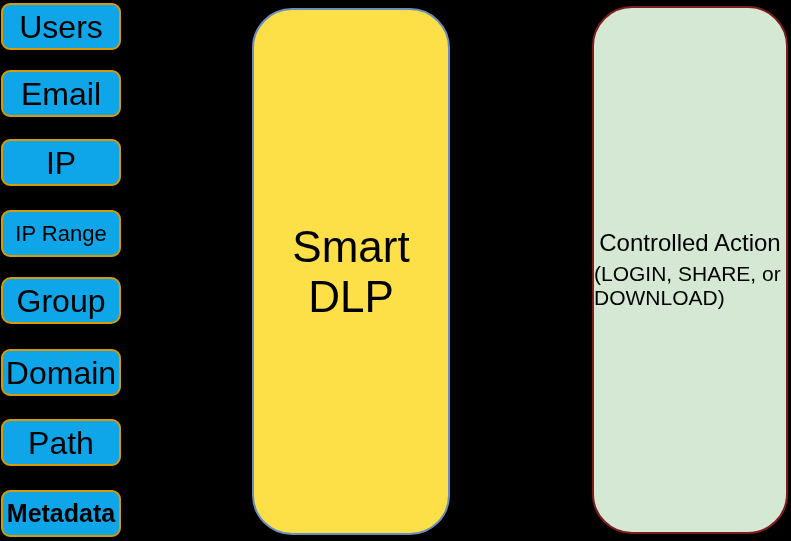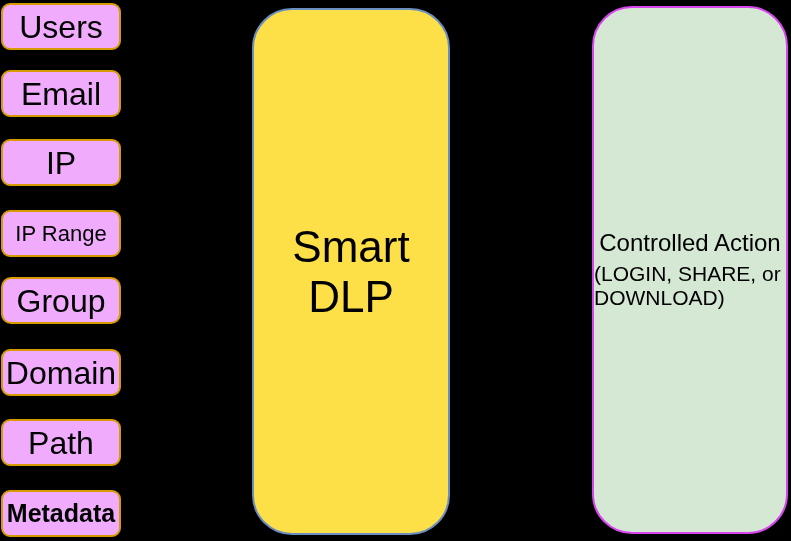--- a/index.html
+++ b/index.html
@@ -12,21 +12,21 @@
   .canvas {
     position: relative;
     width: 791px; height: 541px;
     background: #000;
   }
   
   .src-box {
     position: absolute;
     left: 1px;
     width: 120px; height: 47px;
-    background: #f0abfc;
+    background: #0ea5e9;
     border: 2px solid #D79B00;
     border-radius: 9px;
     box-sizing: border-box;
     display: flex; align-items: center; justify-content: center;
     color: #000;
     font-size: 32px;
     line-height: 1;
     white-space: nowrap;
   }
   .src-box:nth-of-type(1) { top: 3px; }
@@ -56,21 +56,21 @@
     font-size: 44px;
     line-height: 1.12;
   }
 
   
   .action-box {
     position: absolute;
     left: 592px; top: 6px;
     width: 196px; height: 528px;
     background: #D5E8D4;
-    border: 2px solid #d946ef;
+    border: 2px solid #7f1d1d;
     border-radius: 40px;
     box-sizing: border-box;
     display: flex; flex-direction: column;
     align-items: center; justify-content: center;
     color: #000;
   }
   .action-title {
     font-size: 24px;
     line-height: 1.2;
     text-align: center;

